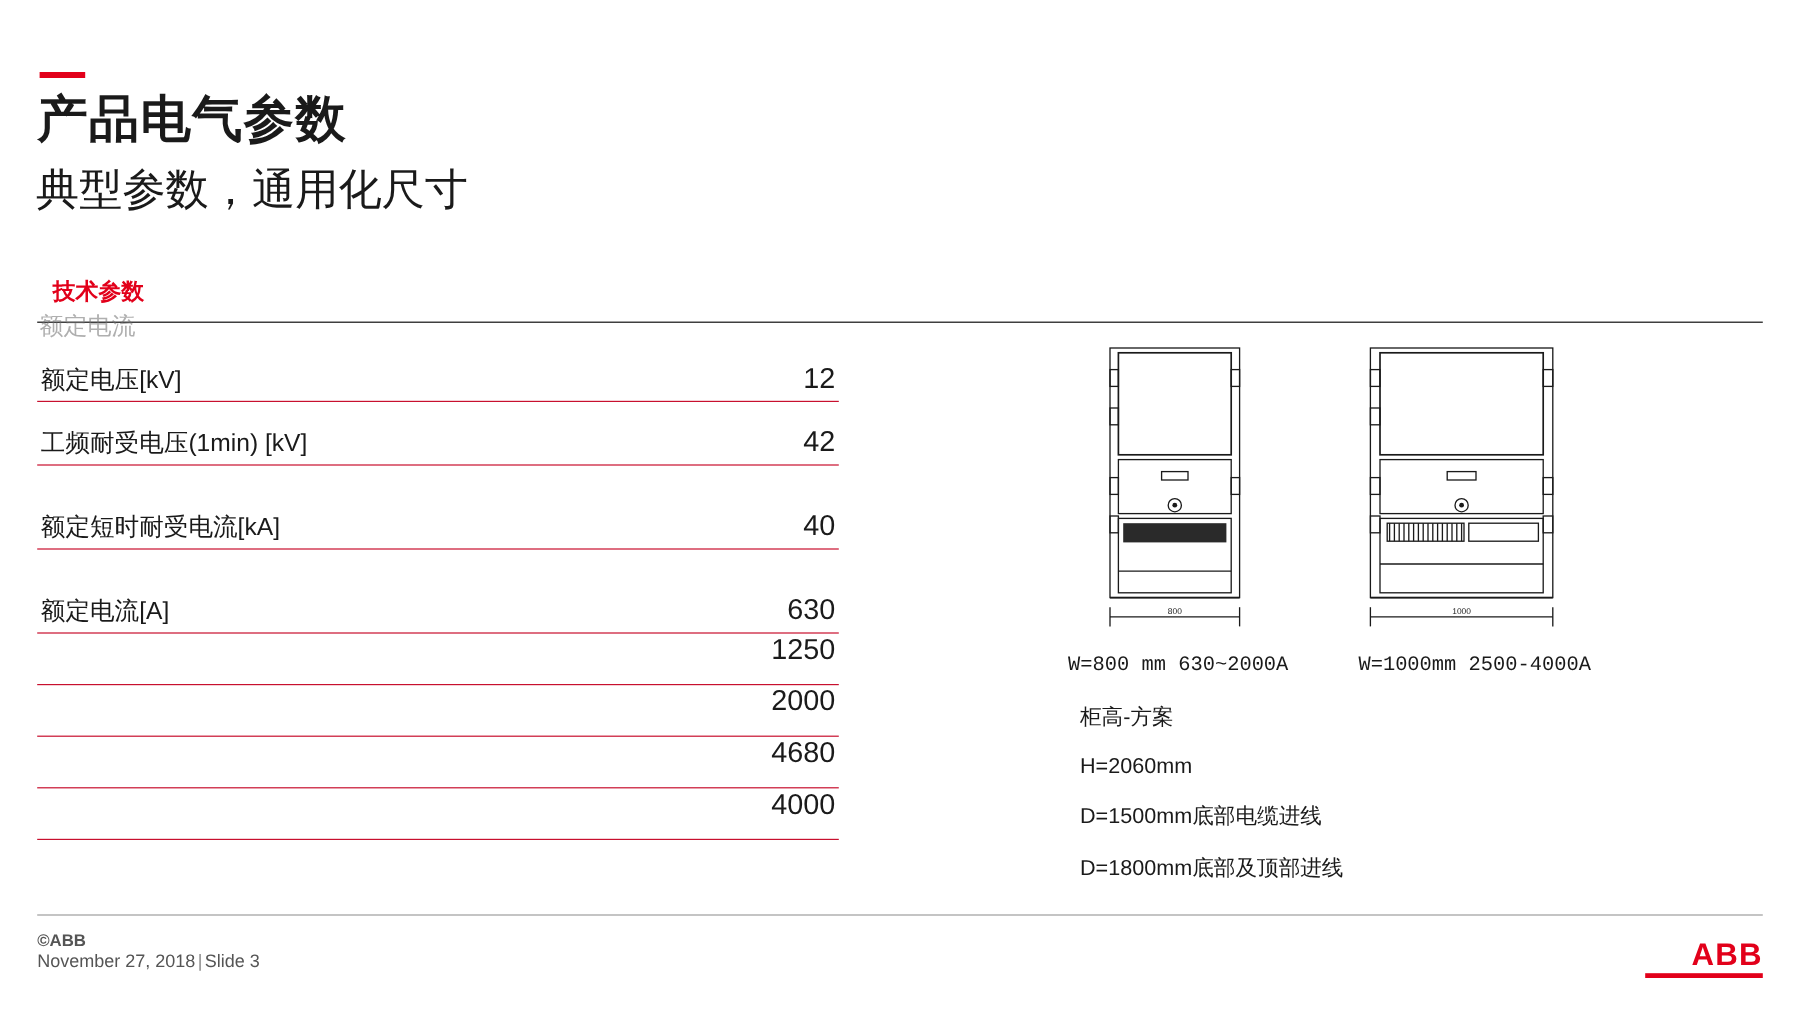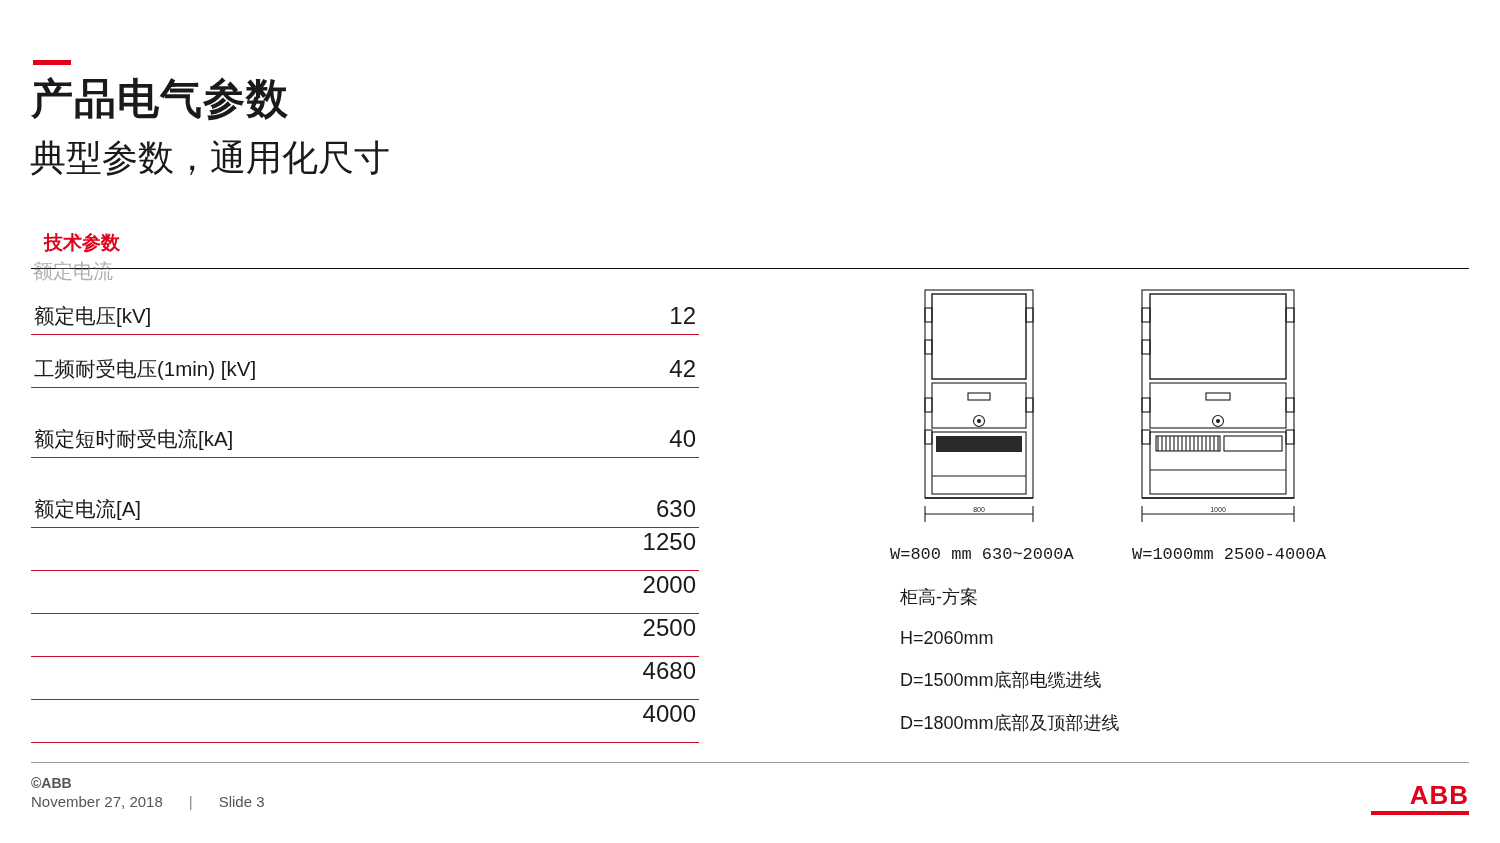--- a/index.html
+++ b/index.html
@@ -143,21 +143,21 @@
     font-weight: bold;
     color: #555555;
   }
   .footer-date {
     position: absolute;
     left: 31px;
     top: 793px;
     font-size: 15px;
     color: #555555;
     display: flex;
-    gap: 26px;
+    gap: 2px;
     align-items: baseline;
   }
   .footer-date .sep { color: #8a8a8a; }
   .abb-logo {
     position: absolute;
     right: 31px;
     top: 782px;
     width: 98px;
   }
   .abb-logo .abb-text {
@@ -217,24 +217,20 @@
   <div class="param-row r-short">
     <span class="label"></span>
     <span class="value">1250</span>
   </div>
 
   <div class="param-row r-short">
     <span class="label"></span>
     <span class="value">2000</span>
   </div>
 
-  <div class="param-row r-short">
-    <span class="label"></span>
-    <span class="value">2500</span>
-  </div>
 
   <div class="param-row r-short">
     <span class="label"></span>
     <span class="value">4680</span>
   </div>
 
   <div class="param-row r-short">
     <span class="label"></span>
     <span class="value">4000</span>
   </div>

